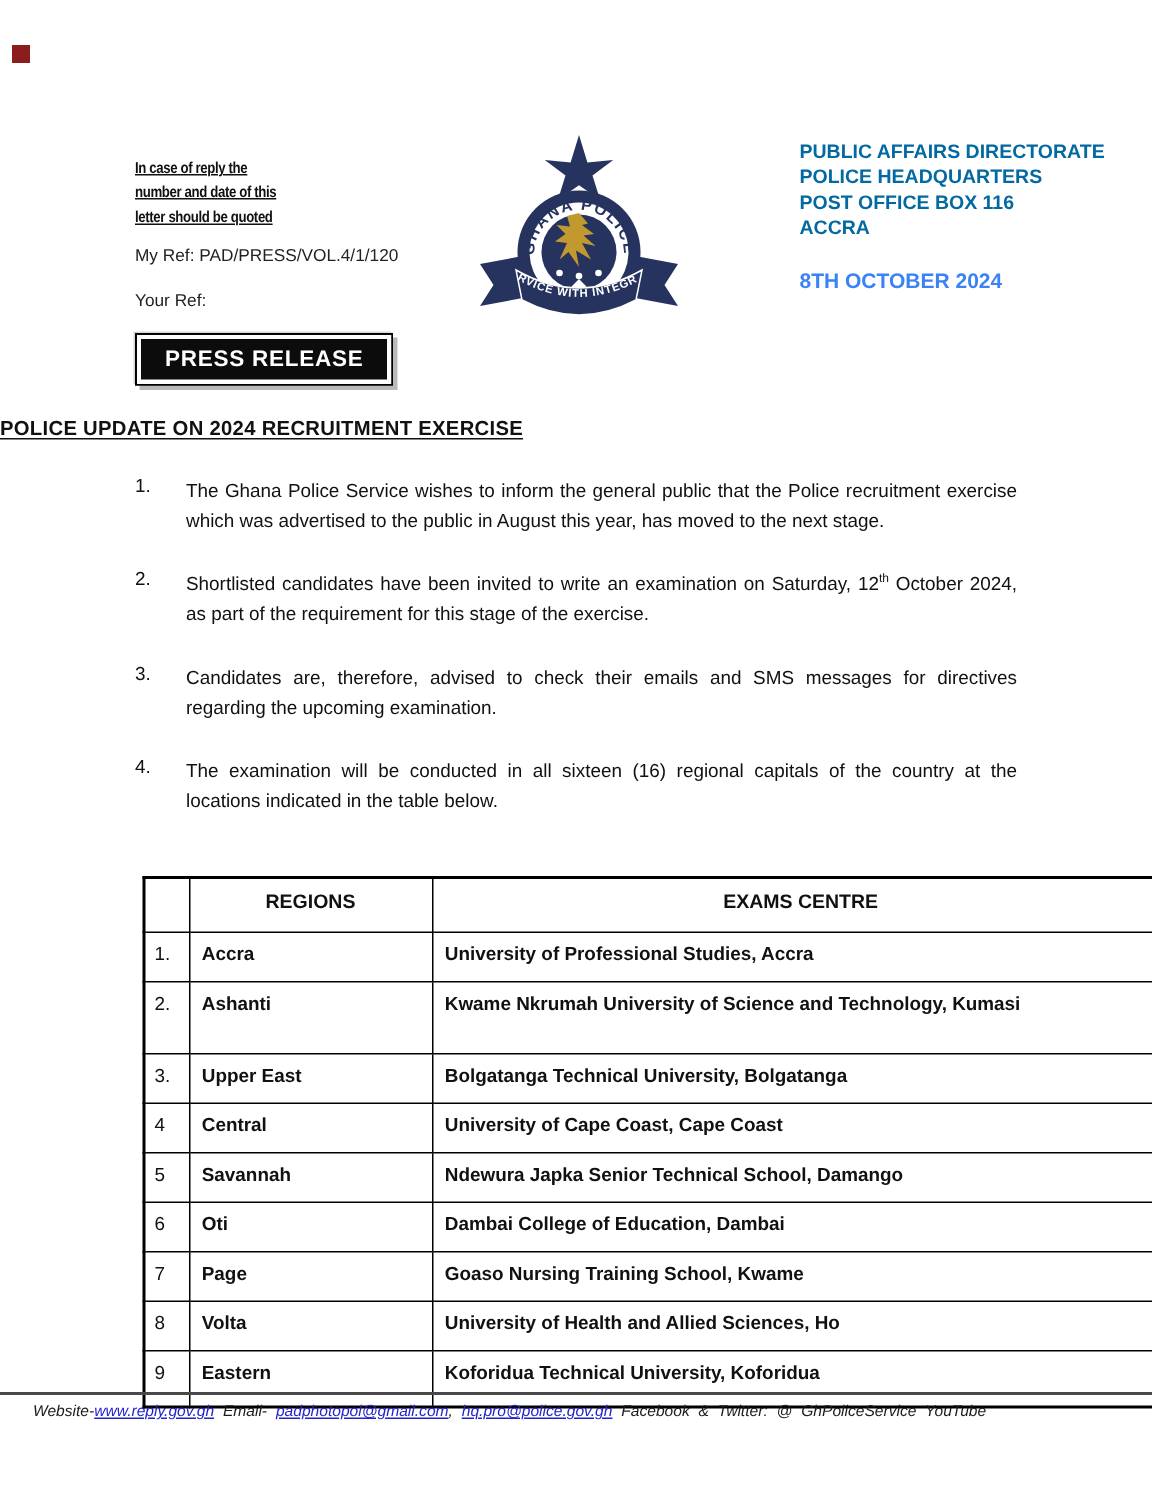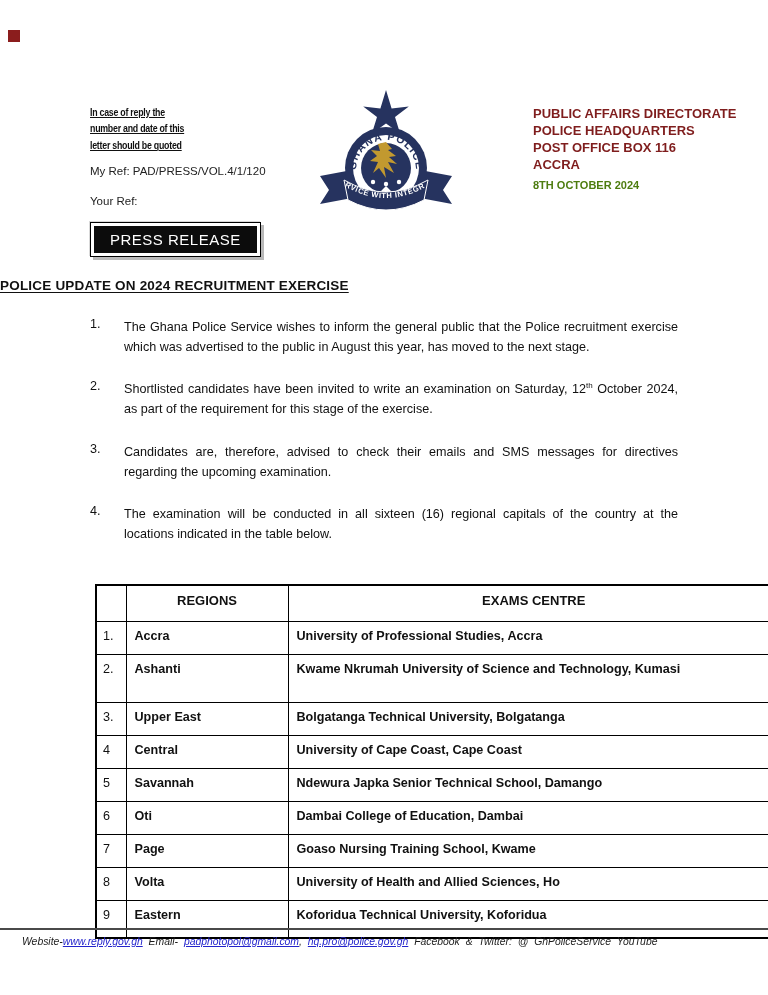--- a/index.html
+++ b/index.html
@@ -25,32 +25,32 @@
     font-size: 10.5px; line-height: 1.55; font-weight: bold;
     letter-spacing: -0.3px;
     transform: scaleX(0.84); transform-origin: left top;
   }
   .reply-note div { text-decoration: underline; }
   .ref-line { position: absolute; left: 90px; font-size: 11.5px; color: #222; }
   .my-ref { top: 165px; }
   .your-ref { top: 195px; }
   .crest { position: absolute; left: 316px; top: 88px; }
   .addr-block {
-    position: absolute; left: 533px; top: 105px;
-    font-weight: bold; font-size: 13px; line-height: 1.32; color: #7f1d1d;
+    position: absolute; left: 533px; top: 92px;
+    font-weight: bold; font-size: 13px; line-height: 1.32; color: #0369a1;
   }
   .date-line {
     position: absolute; left: 533px; top: 179px;
-    font-weight: bold; font-size: 11px; color: #4d7c0f;
+    font-weight: bold; font-size: 14px; color: #3b82f6;
   }
   .press-release {
     position: absolute; left: 90px; top: 222px;
     display: inline-block;
     background: #0c0c0c; color: #ffffff;
-    font-weight: normal; font-size: 15px; letter-spacing: 0.5px;
+    font-weight: bold; font-size: 15px; letter-spacing: 0.5px;
     padding: 8px 19px;
     border: 1px solid #000;
     box-shadow: 0 0 0 3px #fff inset, 3px 3px 0 #b9b9b9, -1px -1px 0 #d9d9d9;
   }
   
   .doc-title {
     font-size: 13.5px; font-weight: bold;
     text-decoration: underline;
     text-underline-offset: 2px;
     margin-top: 6px;

